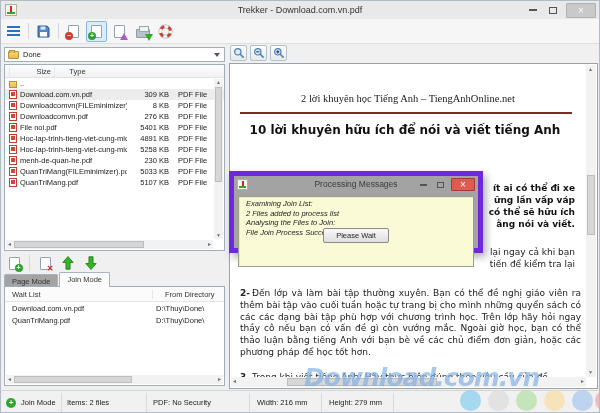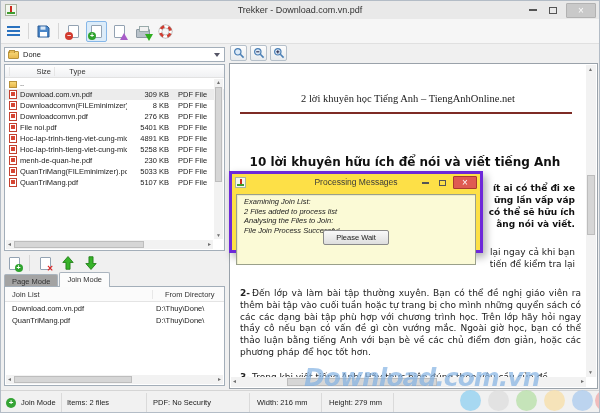--- a/index.html
+++ b/index.html
@@ -107,38 +107,38 @@
   
   .pv-toolbar { position:absolute; left:229px; top:44px; display:flex; gap:3px; }
   .pvbtn { width:17px; height:16px; background:linear-gradient(#fdfdfd,#e7ebee); border:1px solid #b6c0ca;
            border-radius:2px; display:flex; align-items:center; justify-content:center; }
   .pvbox { position:absolute; left:228px; top:62px; width:369px; height:326px; background:#fff;
            border:1px solid #9aa2aa; overflow:hidden; }
   .doc-header { position:absolute; left:0; width:356px; top:29px; text-align:center;
                 font-family:"Liberation Serif", serif; font-size:10.5px; color:#1a1a1a; }
   .doc-rule { position:absolute; left:10px; width:332px; top:48px; height:2px; background:#7e2b25; }
   .doc-title { position:absolute; left:0; width:350px; top:59px; text-align:center;
-               font-family:"DejaVu Sans", sans-serif; font-weight:bold; font-size:12px; color:#111;margin-top:32px; }
+               font-family:"DejaVu Sans", sans-serif; font-weight:bold; font-size:12px; color:#111; }
   .frag-bold { position:absolute; right:22px; top:118px; text-align:right;
                font-family:"DejaVu Sans", sans-serif; font-weight:bold; font-size:9px; line-height:12px; color:#111; }
   .frag-reg  { position:absolute; right:22px; top:182px; text-align:right;
                font-family:"DejaVu Sans", sans-serif; font-size:9px; line-height:12px; color:#222; }
   .doc-p2 { position:absolute; left:10px; width:341px; top:224px; text-align:justify;
             font-family:"DejaVu Sans", sans-serif; font-size:9px; line-height:11.8px; color:#222; }
   .doc-p3 { position:absolute; left:10px; width:341px; top:308px; white-space:nowrap; overflow:hidden;
             font-family:"DejaVu Sans", sans-serif; font-size:9px; color:#222; }
   .pnum { font-weight:bold; margin-right:2px; }
   .pv-vscroll { right:1px; top:1px; width:10px; bottom:11px; }
   .pv-vscroll .sb-thumb { left:1px; right:1px; top:110px; height:60px; }
   .pv-hscroll { left:1px; right:11px; bottom:1px; height:10px; }
   .pv-hscroll .sb-thumb { top:1px; bottom:1px; left:56px; width:150px; }
 
   
-  .dialog { position:absolute; left:228px; top:170px; width:254px; height:82px; background:#fde047;
-            border:3px solid #6d28d9; box-shadow:3px 4px 8px rgba(0,0,0,.32); z-index:10; }
+  .dialog { position:absolute; left:228px; top:170px; width:254px; height:82px; background:#a3a3a3;
+            border:5px solid #6d28d9; box-shadow:3px 4px 8px rgba(0,0,0,.32); z-index:10; }
   .dlg-titlebar { position:absolute; left:0; top:0; right:0; height:17px; }
   .dlg-icon { position:absolute; left:3px; top:3px; width:11px; height:11px; background:#f2f7ee; border:1px solid #aab4a0; }
   .dlg-icon::before { content:""; position:absolute; left:4px; top:1px; width:2px; height:5px; background:#cc2a1e; }
   .dlg-icon::after  { content:""; position:absolute; left:1px; bottom:1px; width:7px; height:2px; background:#3f9c2f; }
   .dlg-title { position:absolute; left:0; right:0; top:0; height:17px; line-height:17px; text-align:center;
                font-size:8.5px; color:#3a3a3a; }
   .dlg-controls { position:absolute; right:3px; top:2px; display:flex; align-items:center; gap:5px; height:13px; }
   .dlg-close { width:24px; height:13px; background:#df5b52; border:1px solid #a83a32; border-radius:1px;
                display:flex; align-items:center; justify-content:center; }
   .dlg-msgbox { position:absolute; left:4px; right:4px; top:20px; height:71px; background:#fbfad6;
@@ -339,21 +339,21 @@
     </span>
   </div>
 
   <div class="tabs">
     <span class="tab">Page Mode</span>
     <span class="tab active">Join Mode</span>
   </div>
 
   <div class="joinbox">
     <div class="jt-head">
-      <span class="h-join">Join List</span>
+      <span class="h-join">Wait List</span>
       <span class="h-dir">From Directory</span>
     </div>
     <div>
         <div class="jt-row">
           <span class="c-join">Download.com.vn.pdf</span>
           <span class="c-dir">D:\Thuy\Done\</span>
         </div>
         <div class="jt-row">
           <span class="c-join">QuanTriMang.pdf</span>
           <span class="c-dir">D:\Thuy\Done\</span>

